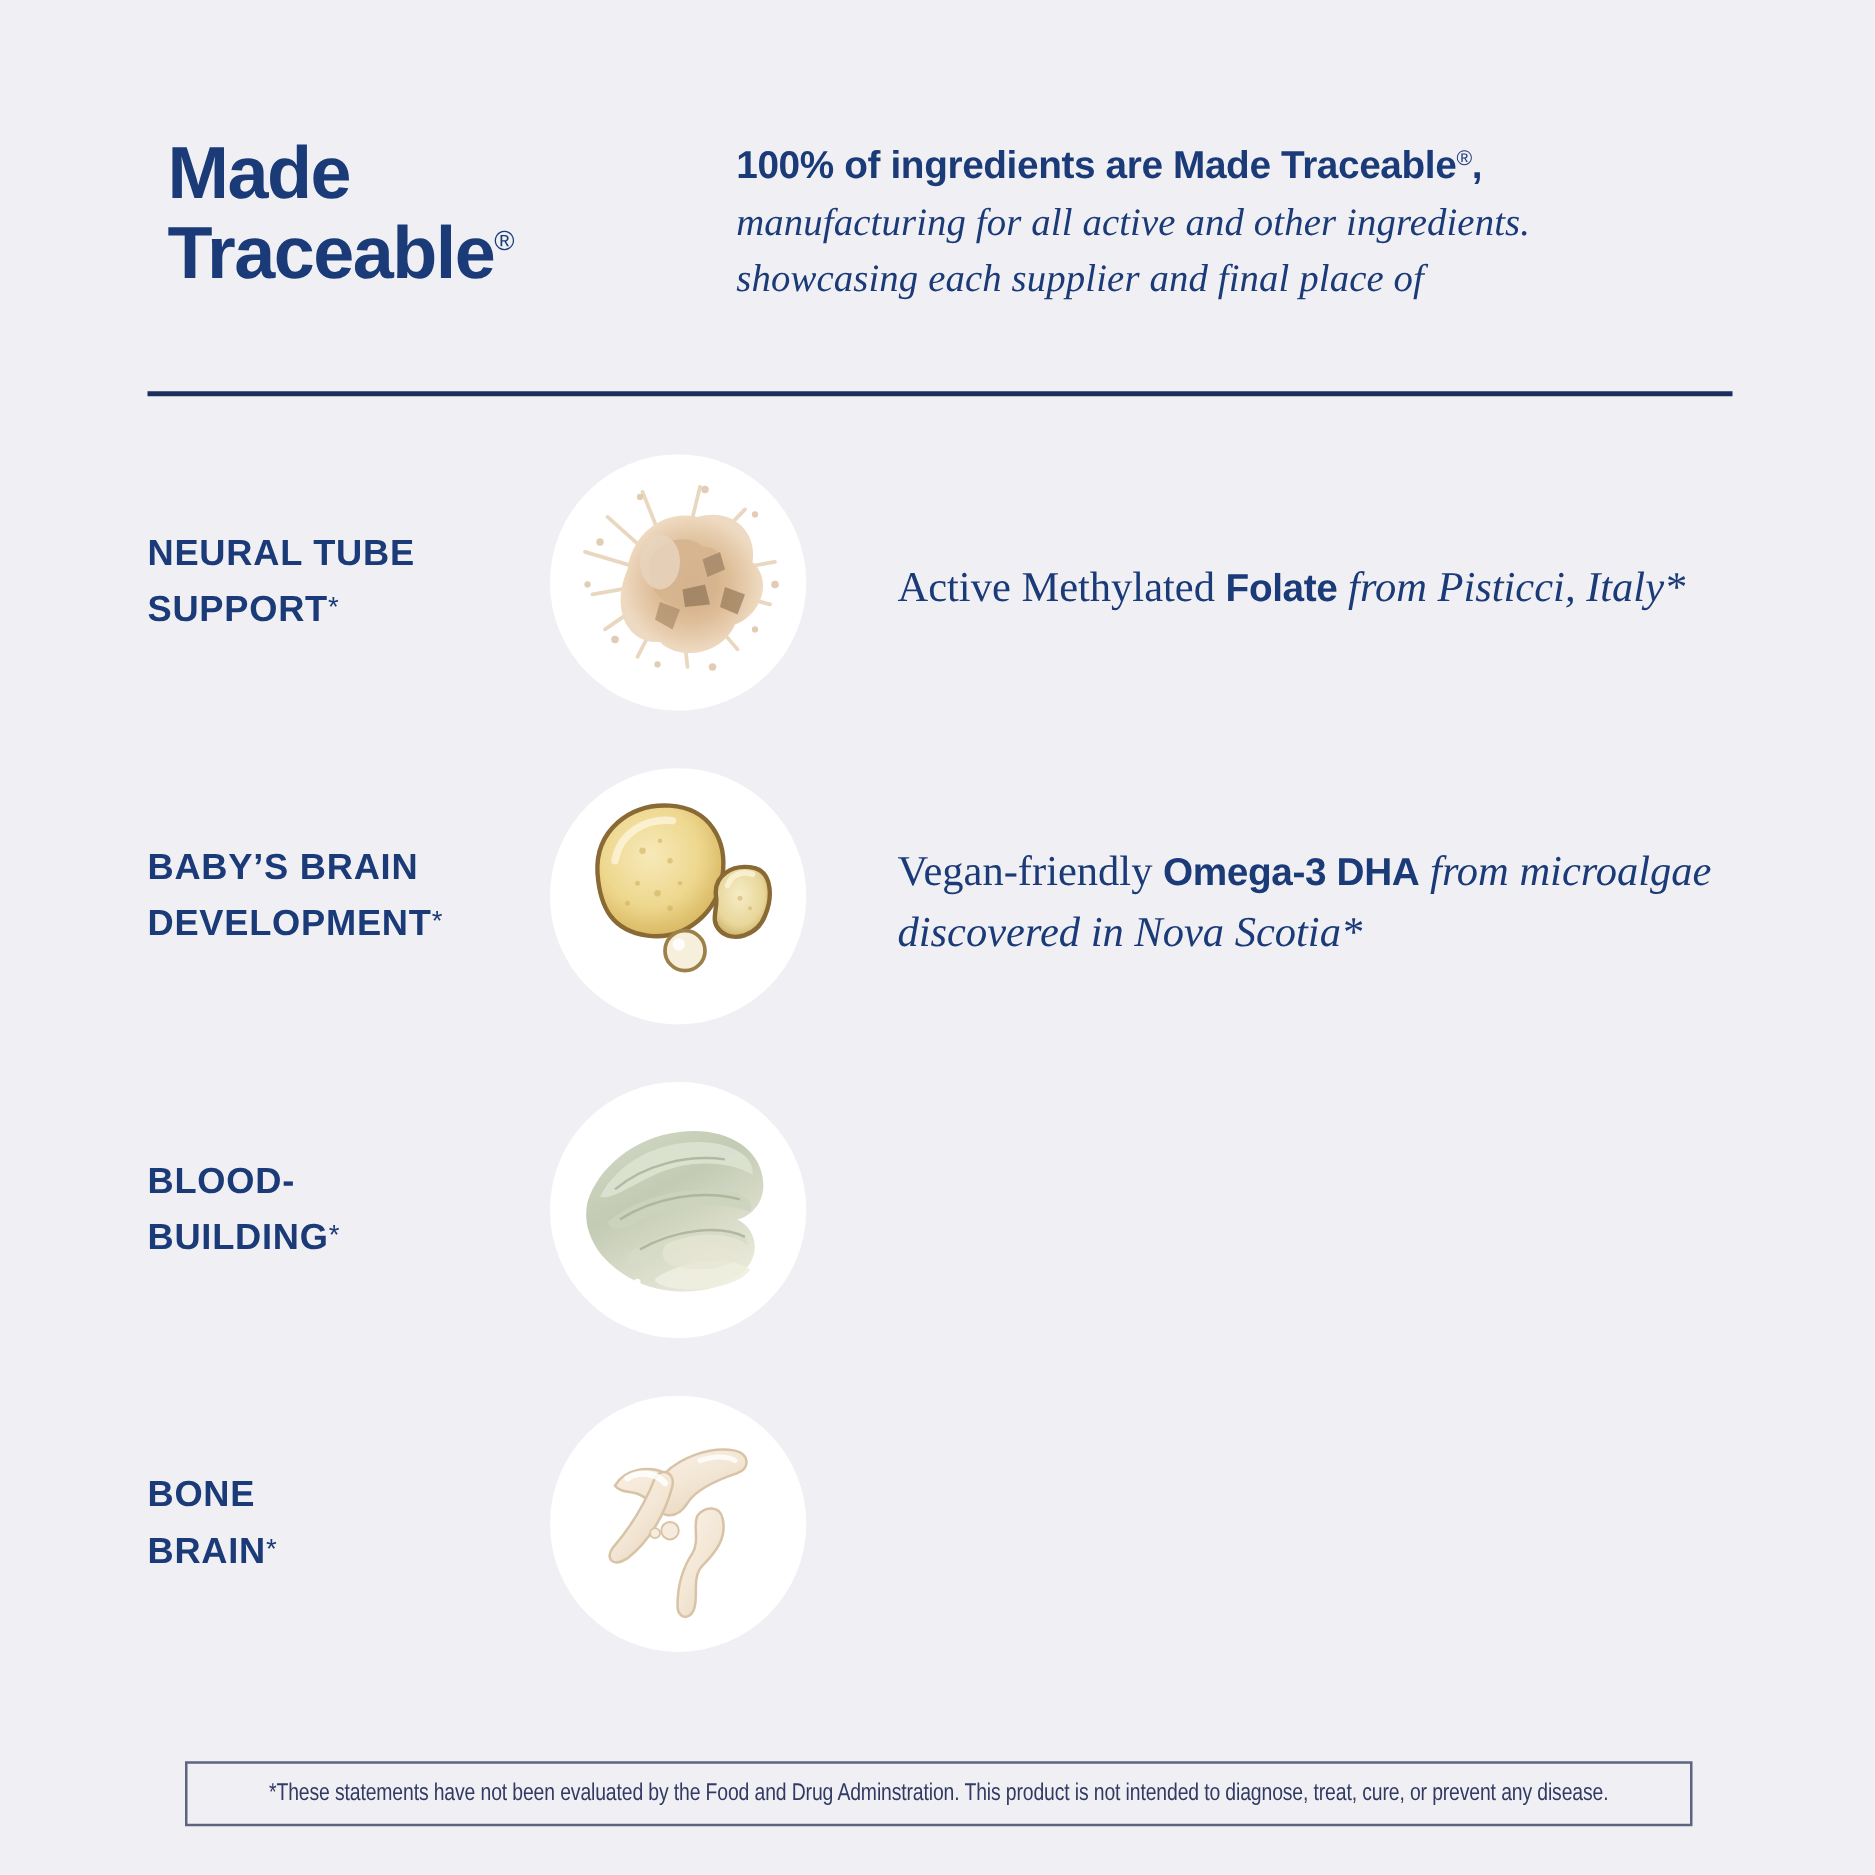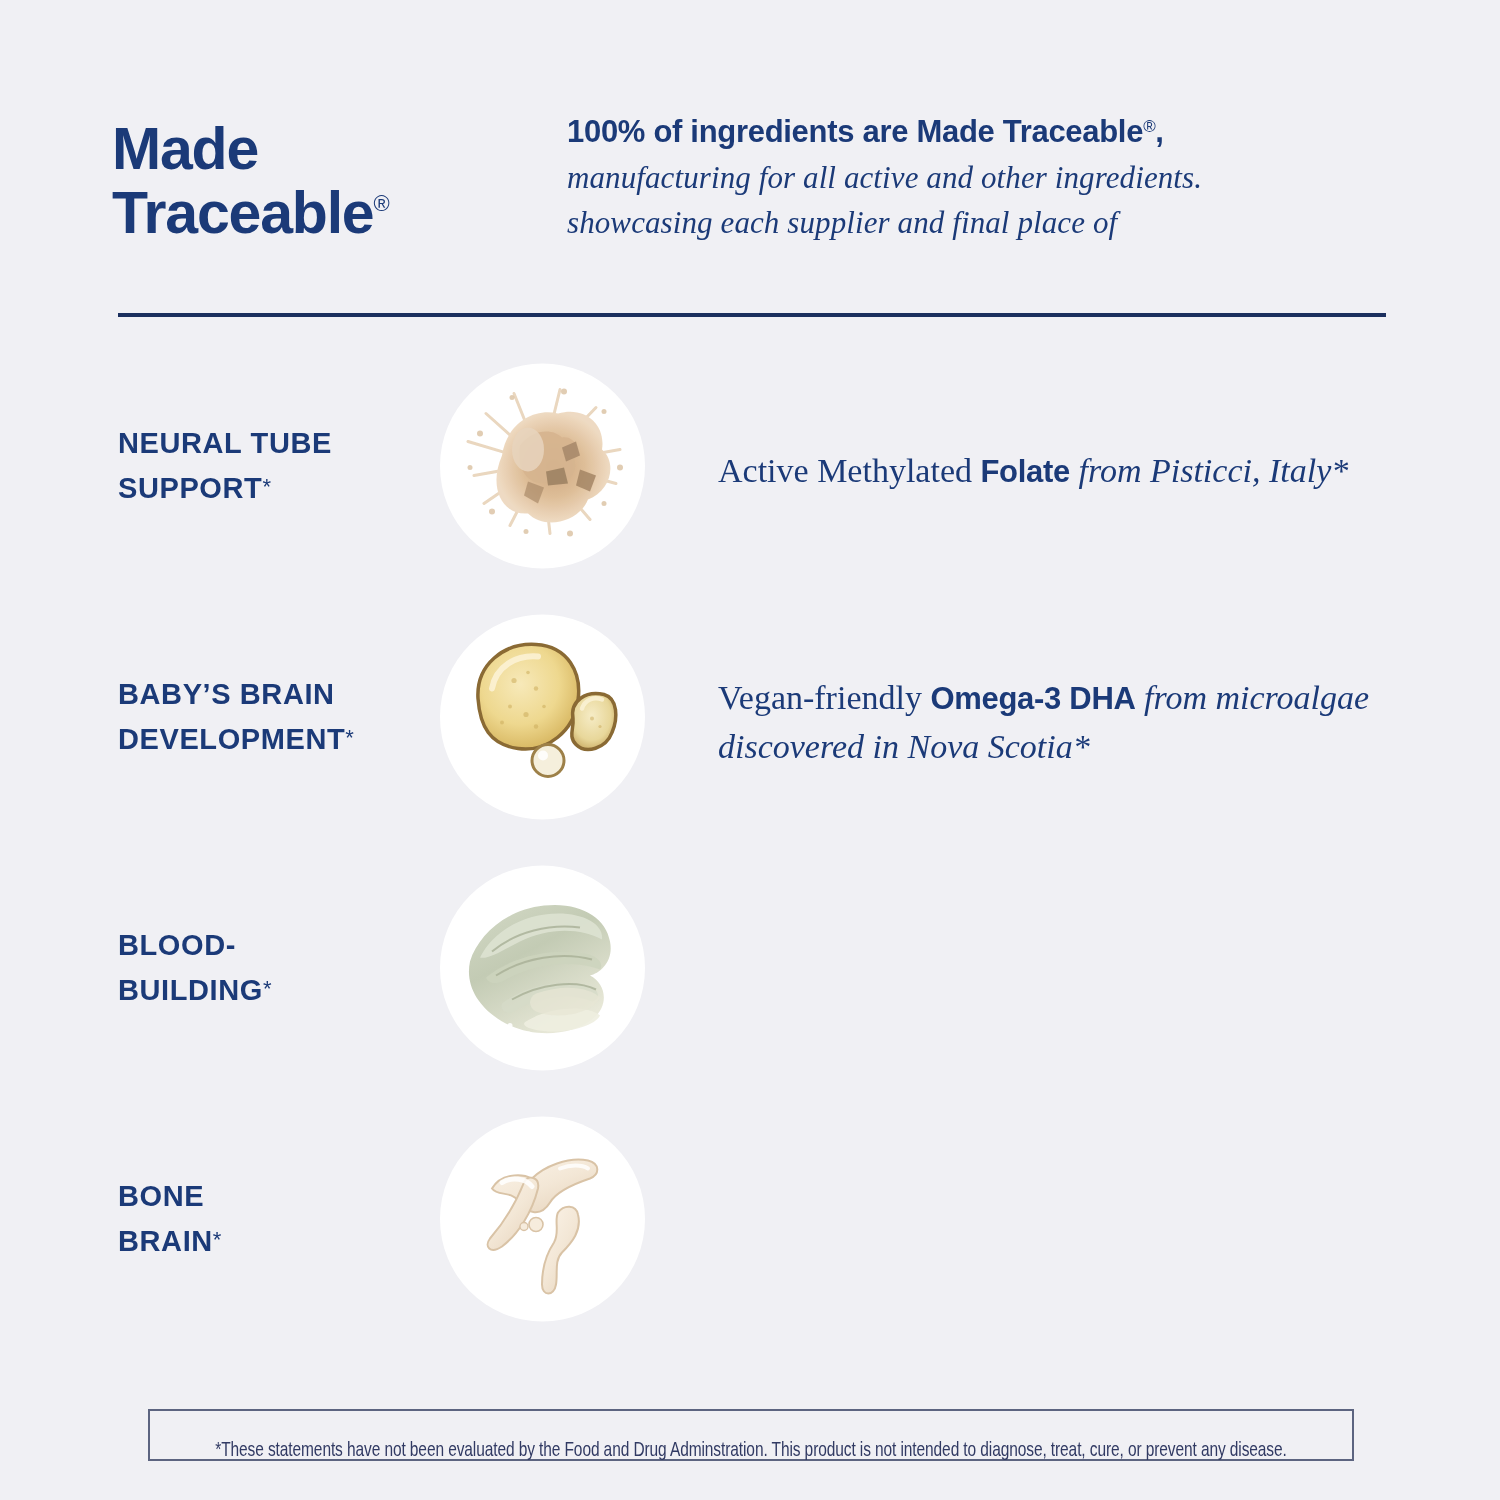--- a/index.html
+++ b/index.html
@@ -17,25 +17,25 @@
   }
   .page {
     position: relative;
     width: 1500px;
     height: 1500px;
   }
 
   
   .header {
     position: absolute;
-    left: 112px;
+    left: 134px;
     top: 96px;
     width: 1270px;
     display: flex;
-    align-items: flex-end;
+    align-items: center;
   }
   .brand-title {
     width: 455px;
     flex: 0 0 455px;
     font-family: "Liberation Sans", sans-serif;
     font-weight: bold;
     font-size: 59px;
     line-height: 1.08;
     letter-spacing: -1.2px;
     color: #1b3a78;
@@ -153,21 +153,21 @@
   
   .disclaimer {
     position: absolute;
     left: 148px;
     top: 1409px;
     width: 1206px;
     height: 52px;
     box-sizing: border-box;
     border: 2px solid #5c6480;
     display: flex;
-    align-items: flex-end;
+    align-items: center;
     justify-content: center;
   }
   .disclaimer-text {
     font-family: "Liberation Sans", sans-serif;
     font-size: 15.5px;
     color: #313a63;
     letter-spacing: -0.1px;
     transform: scaleY(1.25);
   }
 </style>

